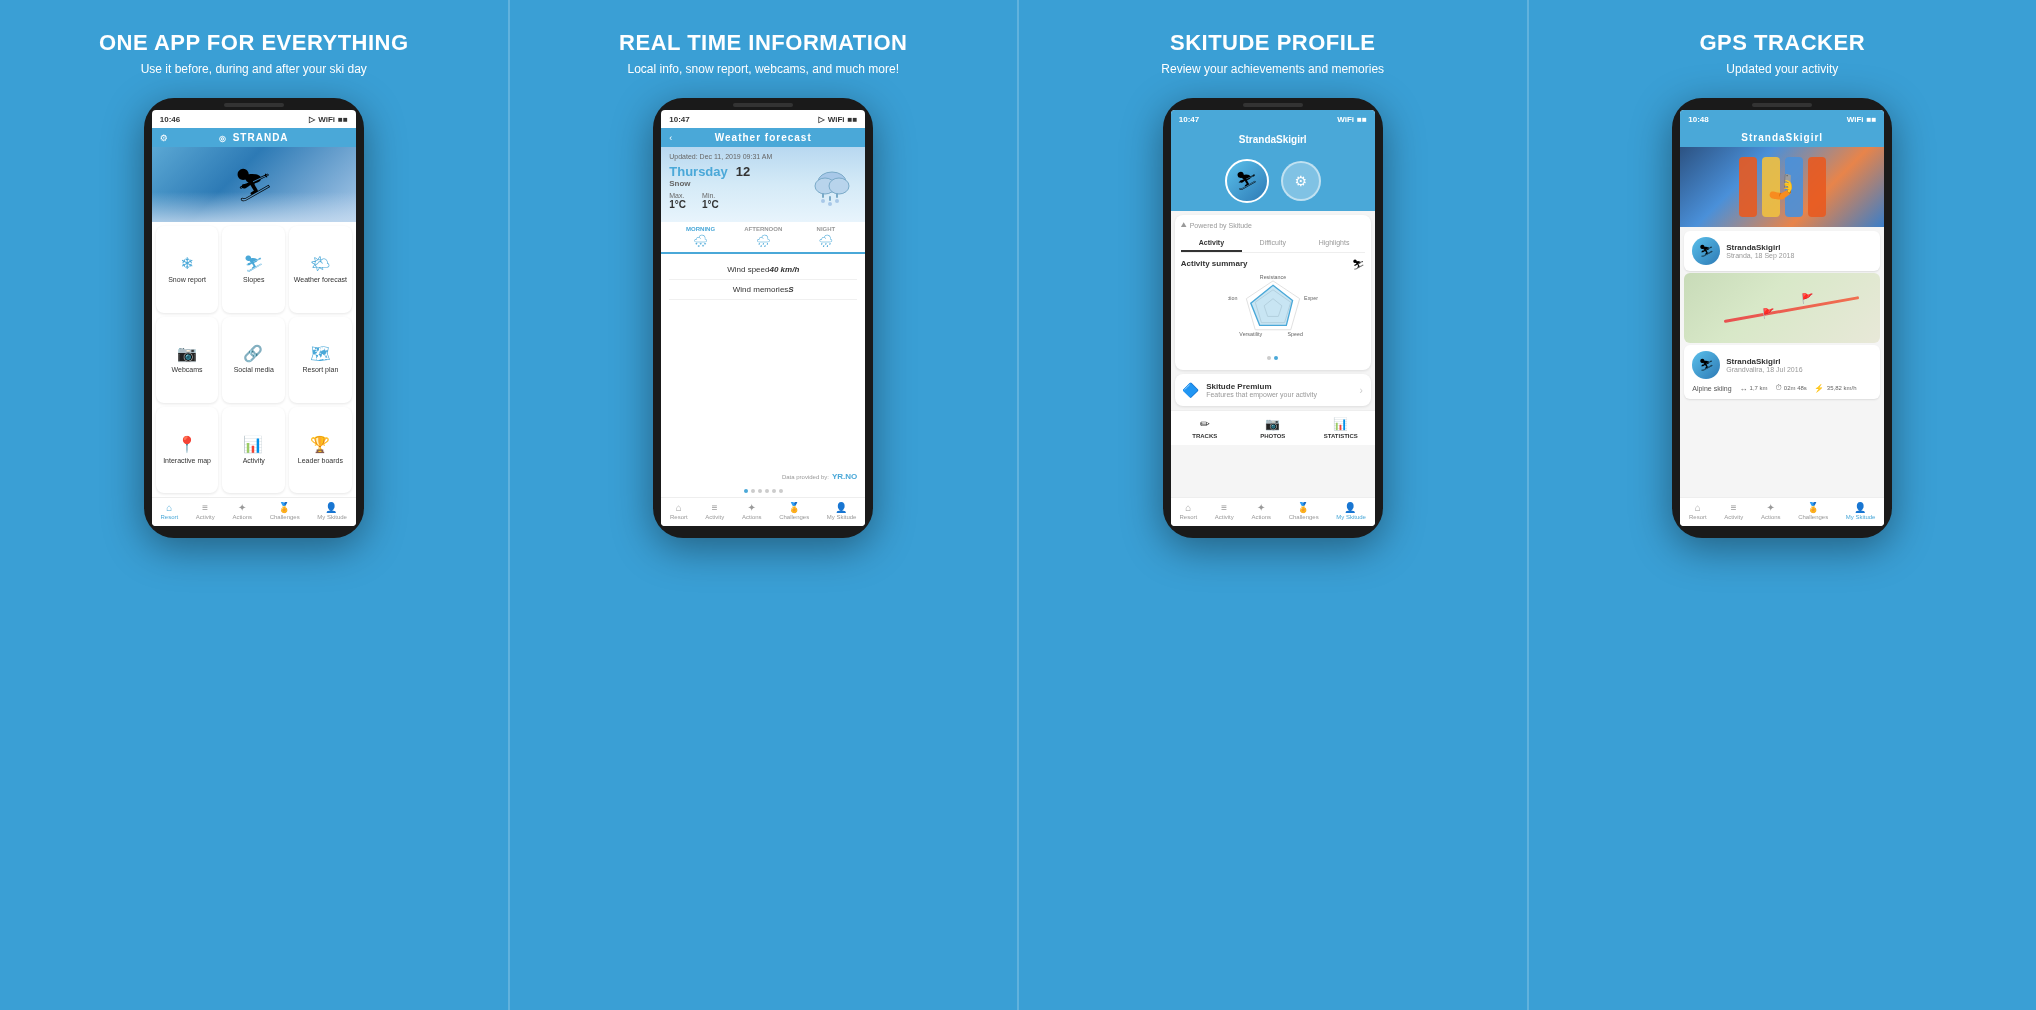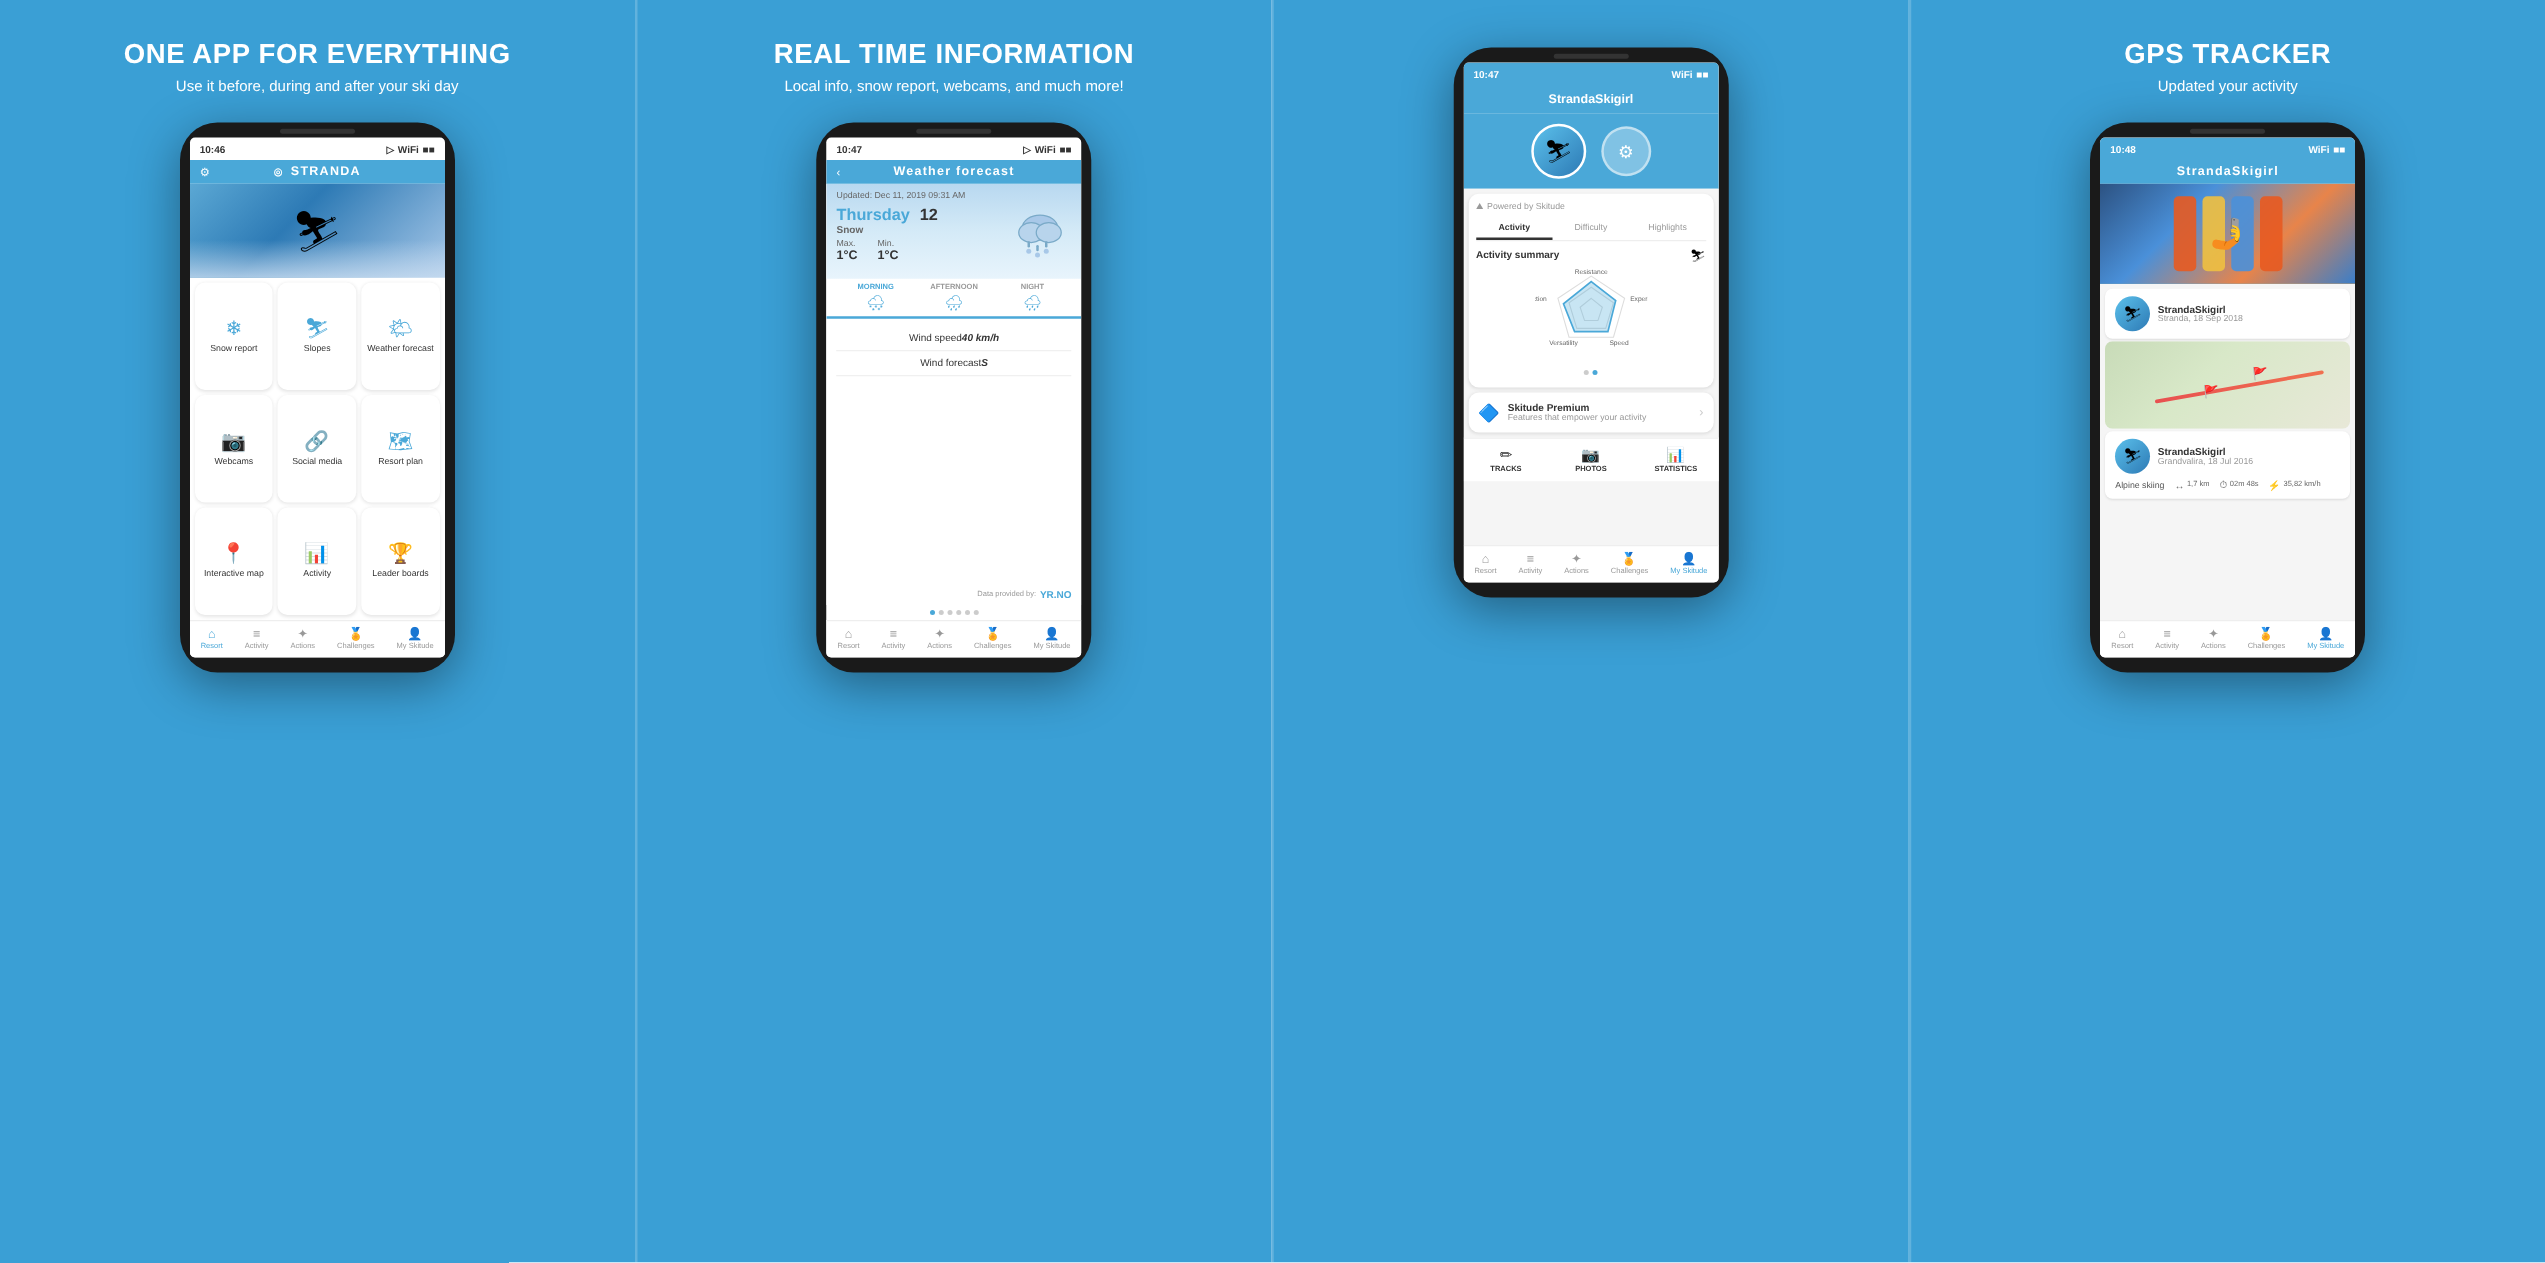--- a/index.html
+++ b/index.html
@@ -880,21 +880,21 @@
             <span class="weather-period-icon">🌧</span>
           </div>
         </div>
 
         <div class="weather-details">
           <div class="weather-detail-row">
             <span class="weather-detail-label">Wind speed</span>
             <span class="weather-detail-value">40 km/h</span>
           </div>
           <div class="weather-detail-row">
-            <span class="weather-detail-label">Wind forecast</span>
+            <span class="weather-detail-label">Wind memories</span>
             <span class="weather-detail-value">S</span>
           </div>
         </div>
         <div class="weather-provider">
           <span class="weather-provider-text">Data provided by:</span>
           <span class="yrno-logo">YR.NO</span>
         </div>
       </div>
 
       <div class="page-dots">
@@ -926,20 +926,24 @@
         <div class="bottom-nav-item">
           <span class="bottom-nav-icon">👤</span>
           <span class="bottom-nav-label">My Skitude</span>
         </div>
       </div>
     </div>
   </div>
 </div>
 
 <div class="panel panel-3">
+  <div class="panel-heading">
+    <h1>SKITUDE PROFILE</h1>
+    <p>Review your achievements and memories</p>
+  </div>
 
   <div class="phone-frame">
     <div class="phone-screen">
 
       <div class="status-bar" style="background:#4aa8d8;color:white;">
         <span>10:47</span>
         <div class="status-icons">
           <span>WiFi</span>
             <span>■■</span>
         </div>

